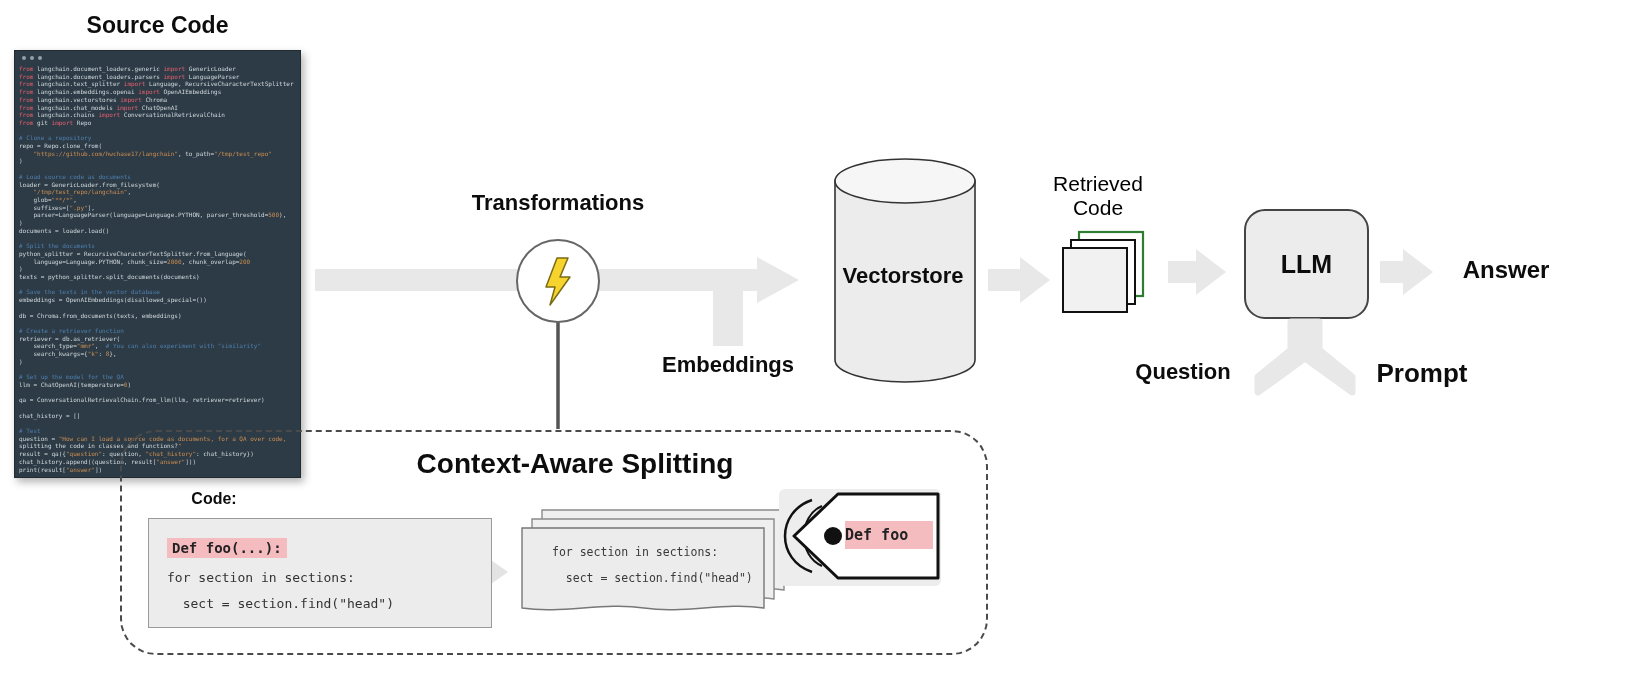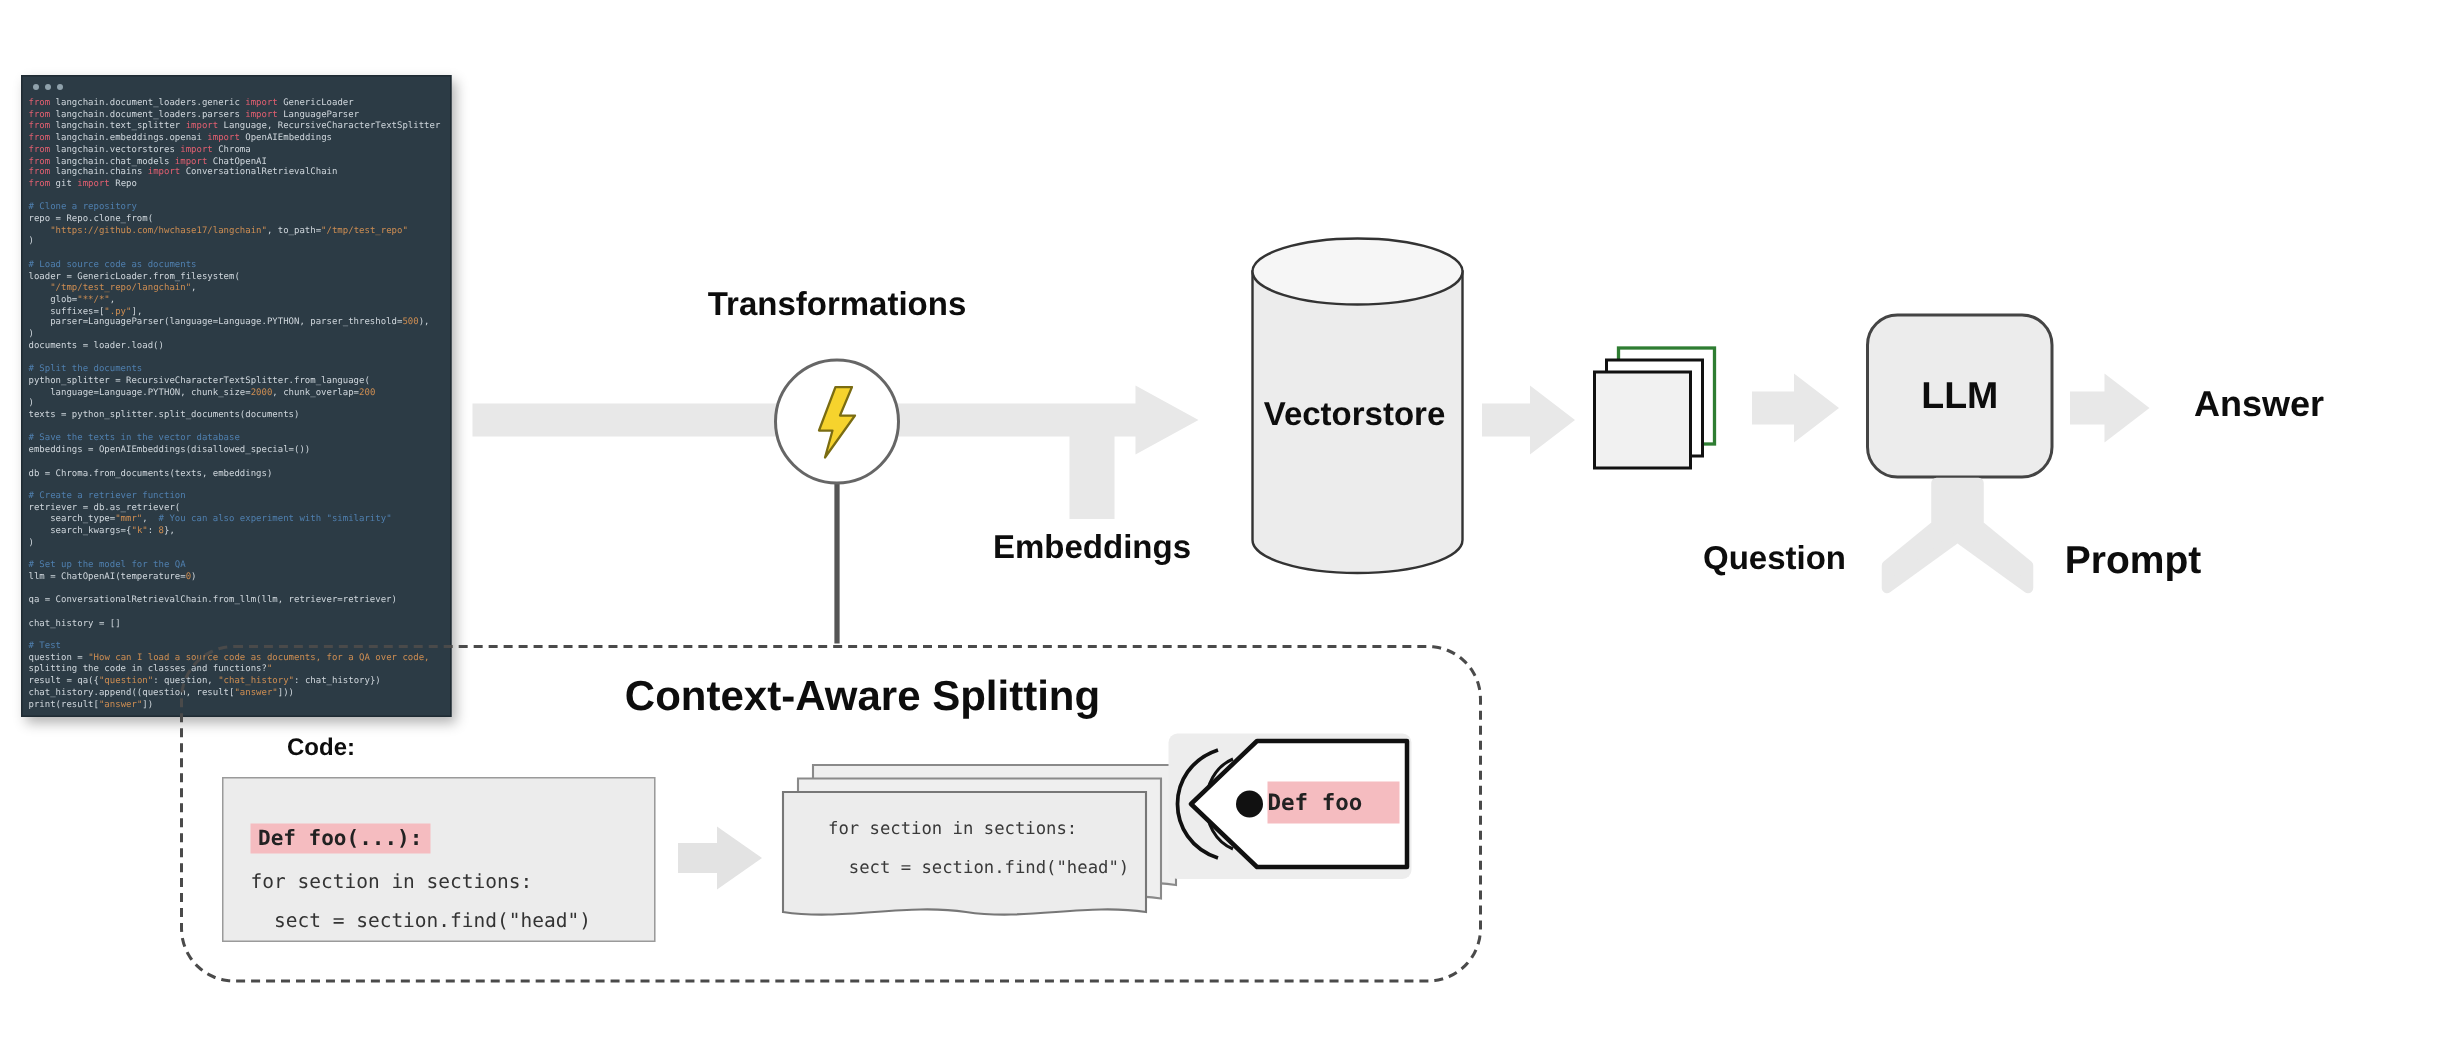--- a/index.html
+++ b/index.html
@@ -40,45 +40,50 @@
   
   .diagram{position:absolute;left:0;top:0;z-index:2;pointer-events:none}
   .arr{fill:var(--arrow)}
   .shape{fill:var(--shape-fill);stroke:var(--outline);stroke-width:1.6}
 
   
   .dashed-box{position:absolute;left:120px;top:430px;width:868px;height:225px;border:2.5px dashed #4a4a4a;
               border-radius:36px;z-index:3;background:transparent}
 
   
-  .split-code-box{position:absolute;left:148px;top:518px;width:289px;height:110px;background:var(--shape-fill);
-                  border:1px solid #9a9a9a;z-index:4;padding:32px 0 0 18px;
+  .split-code-box{position:absolute;left:148px;top:518px;width:344px;height:110px;background:var(--shape-fill);
+                  border:1px solid #9a9a9a;z-index:4;padding:21px 0 0 18px;
                   font-family:"DejaVu Sans Mono",monospace;font-size:13px;color:#333}
   .pink-hl{background:var(--highlight-pink);font-weight:bold;color:#222;padding:2px 5px;font-size:14px}
   .split-code-lines{margin-top:9px}
   .split-code-lines div{white-space:pre;line-height:26px}
 
   
   .chunk-text{position:absolute;left:552px;top:539px;z-index:4;font-family:"DejaVu Sans Mono",monospace;
               font-size:11.5px;color:#3a3a3a}
   .chunk-text div{white-space:pre;line-height:26px}
 
   
   .tag-label{position:absolute;left:845px;top:521px;width:88px;z-index:4;
              background:var(--highlight-pink);font-family:"DejaVu Sans Mono",monospace;
              font-weight:bold;font-size:15px;color:#222;padding:5px 0}
 </style>
 </head>
 <body>
 
 <div class="canvas">
 
+  <div class="label lbl-source">Source Code</div>
   <div class="label lbl-transformations">Transformations</div>
   <div class="label lbl-embeddings">Embeddings</div>
   <div class="label lbl-vectorstore">Vectorstore</div>
+  <div class="label lbl-retrieved">
+    <div>Retrieved</div>
+    <div>Code</div>
+  </div>
   <div class="label lbl-llm">LLM</div>
   <div class="label lbl-answer">Answer</div>
   <div class="label lbl-question">Question</div>
   <div class="label lbl-prompt">Prompt</div>
   <div class="label lbl-splitting">Context-Aware Splitting</div>
   <div class="label lbl-code">Code:</div>
 
   <div class="editor">
     <div class="editor-dots">
         <span></span>

